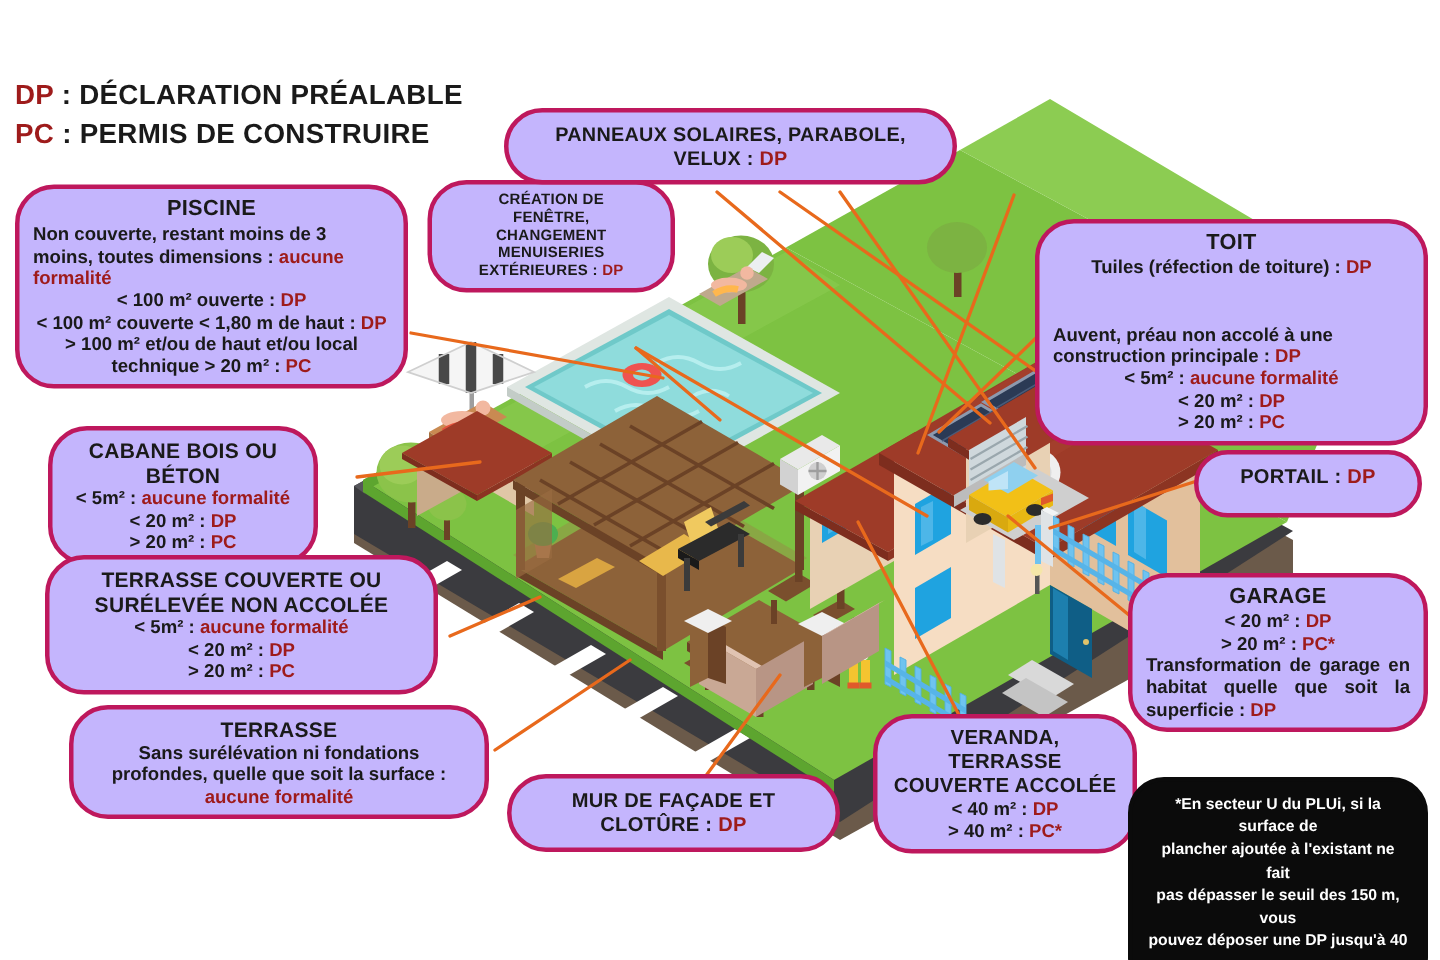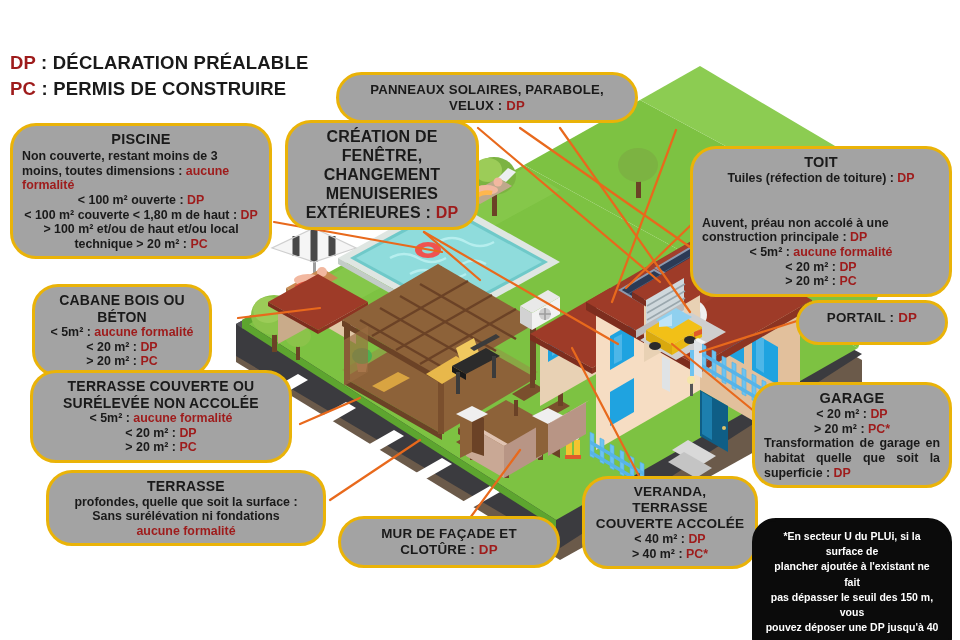--- a/index.html
+++ b/index.html
@@ -14,22 +14,22 @@
 
   
   #scene{position:absolute;left:0;top:0;width:960px;height:640px;}
 
   
   #connectors{position:absolute;left:0;top:0;width:960px;height:640px;}
 
   
   .box{
     position:absolute;
-    background:#a3a3a3;
-    border:3px solid #eab308;
+    background:#c4b5fd;
+    border:3px solid #be185d;
     border-radius:26px;
     box-sizing:border-box;
     padding:5px 9px;
     text-align:center;
     color:#1a1a1a;
     font-weight:bold;
     line-height:1.18;
     z-index:30;
   }
   .box .ttl{
@@ -505,26 +505,26 @@
   <div class="box" style="left:30px;top:370px;width:262px;font-size:12.4px;">
     <span class="ttl" style="font-size:14px;">TERRASSE COUVERTE OU</span>
     <span class="ttl" style="font-size:14px;">SURÉLEVÉE NON ACCOLÉE</span>
     <span class="ln"><span>&lt; 5m² : </span><span class="dp">aucune formalité</span></span>
     <span class="ln"><span>&lt; 20 m² : </span><span class="dp">DP</span></span>
     <span class="ln"><span>&gt; 20 m² : </span><span class="dp">PC</span></span>
   </div>
 
   <div class="box" style="left:46px;top:470px;width:280px;font-size:12.4px;">
     <span class="ttl" style="font-size:14px;">TERRASSE</span>
+    <span class="ln">Sans surélévation ni fondations</span>
     <span class="ln">profondes, quelle que soit la surface :</span>
-    <span class="ln">Sans surélévation ni fondations</span>
     <span class="ln dp">aucune formalité</span>
   </div>
 
-  <div class="box" style="left:285px;top:120px;width:194px;font-size:16px;">
+  <div class="box" style="left:285px;top:120px;width:165px;font-size:10px;">
     <span class="ttl">CRÉATION DE</span>
     <span class="ttl">FENÊTRE,</span>
     <span class="ttl">CHANGEMENT</span>
     <span class="ttl">MENUISERIES</span>
     <span class="ttl"><span>EXTÉRIEURES : </span><span class="dp">DP</span></span>
   </div>
 
   <div class="box" style="left:336px;top:72px;width:302px;font-size:13.2px;padding-top:7px;padding-bottom:7px;">
     <span class="ttl">PANNEAUX SOLAIRES, PARABOLE,</span>
     <span class="ttl"><span>VELUX : </span><span class="dp">DP</span></span>

